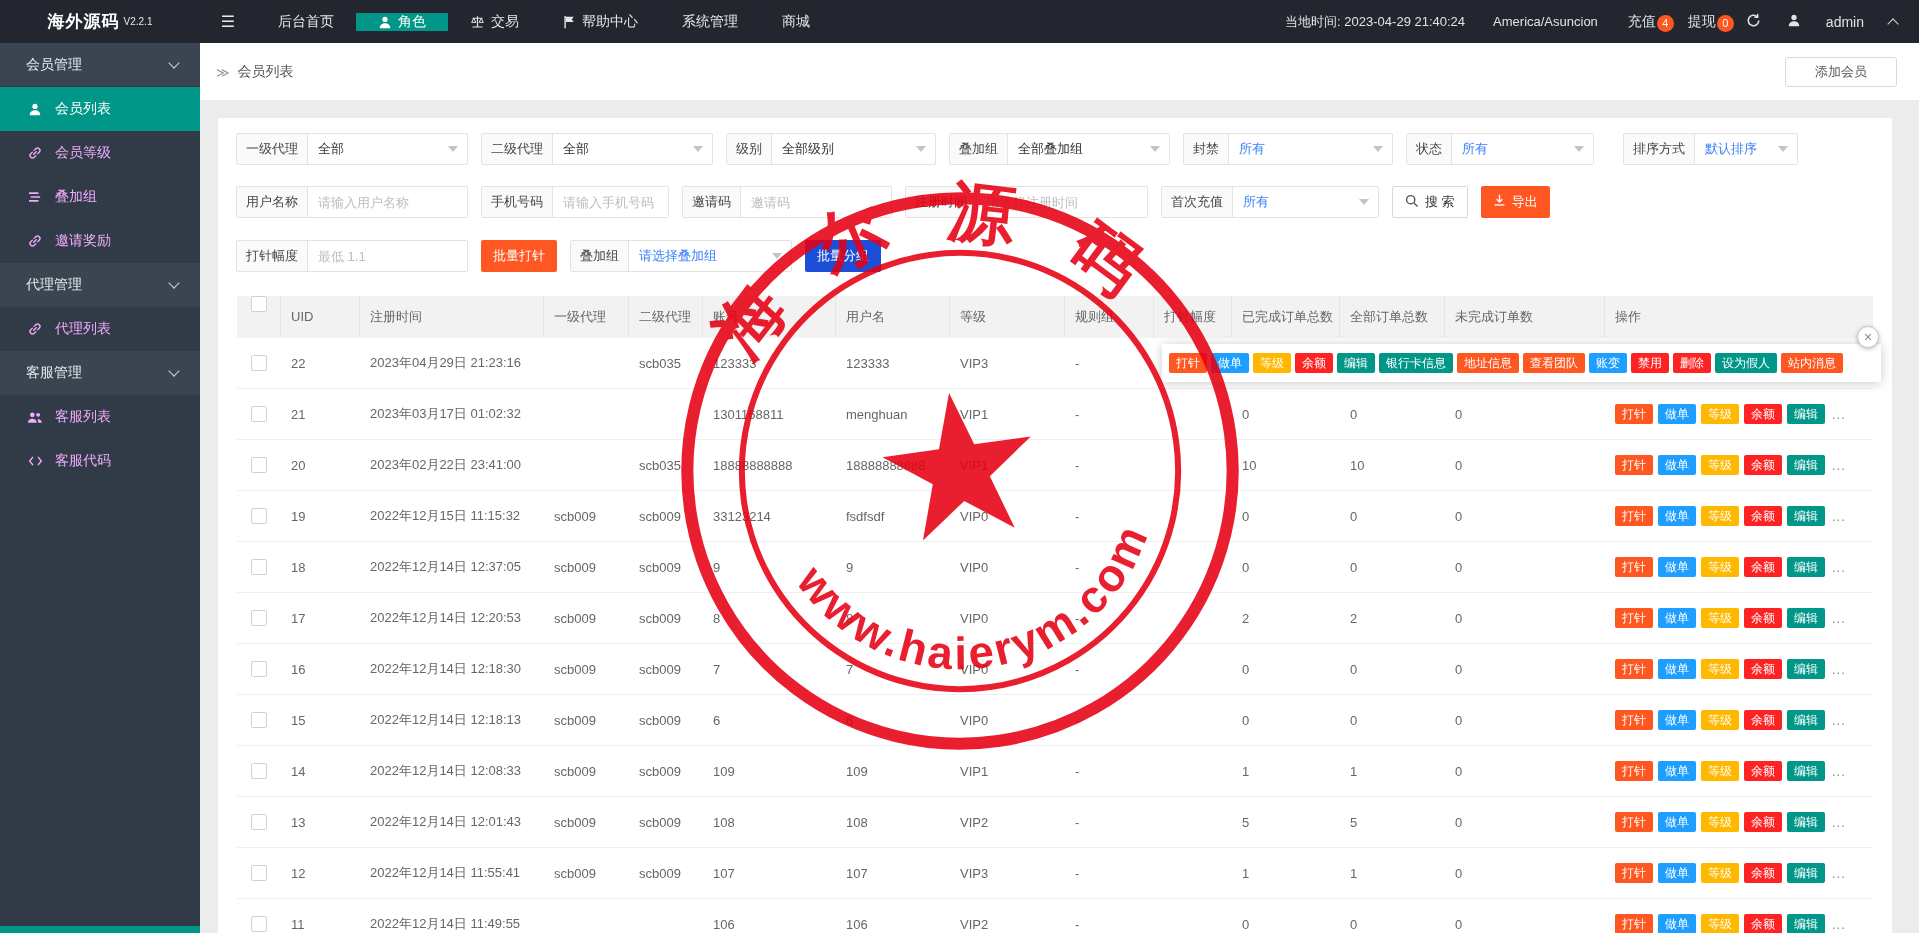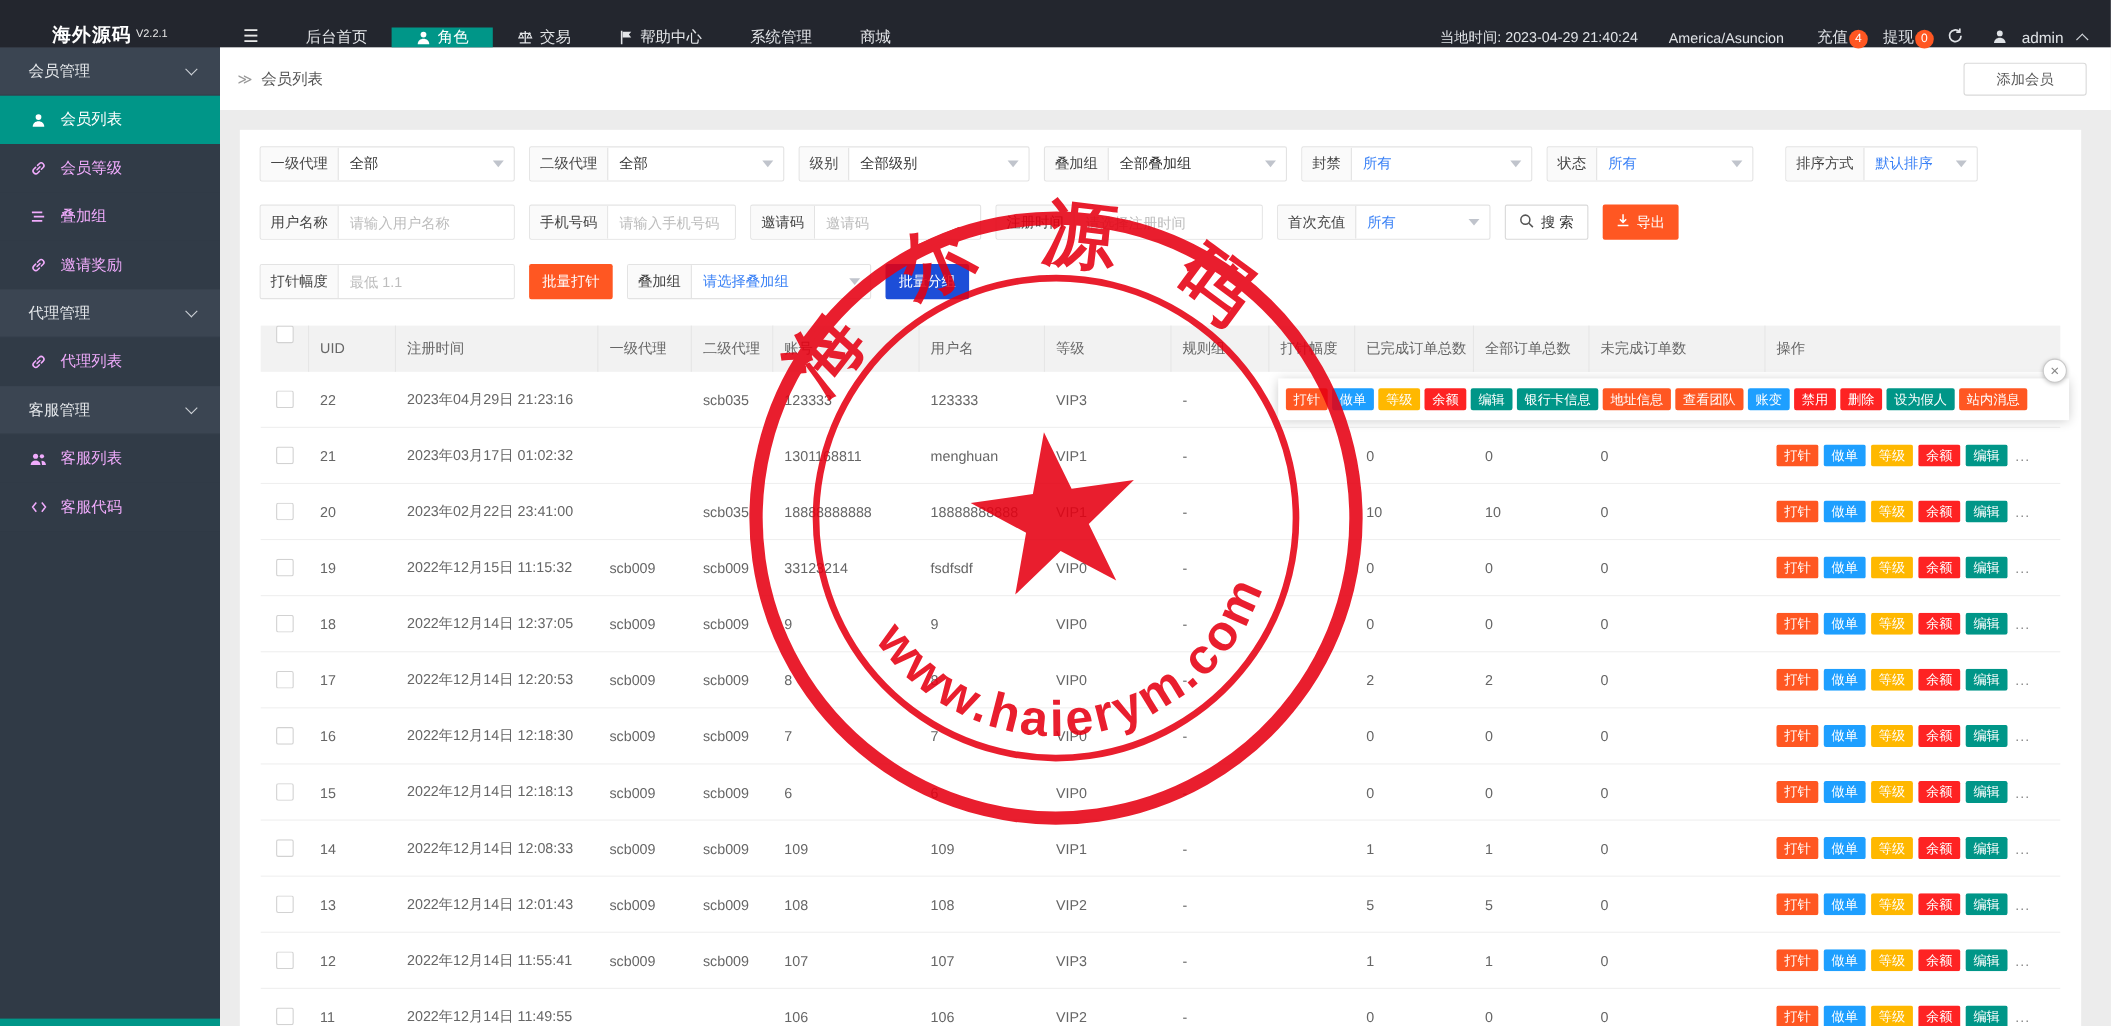--- a/index.html
+++ b/index.html
@@ -1,35 +1,35 @@
 <!DOCTYPE html>
 <html><head>
 <meta charset="utf-8">
 <style>
   *{box-sizing:border-box;margin:0;padding:0}
   html,body{width:1919px;height:933px;overflow:hidden}
   body{font-family:"Liberation Sans","DejaVu Sans",sans-serif;background:#ececec;color:#333;font-size:13px}
   #app{position:relative;width:1919px;height:933px}
 
   
-  .navbar{position:absolute;left:0;top:0;width:1919px;height:43px;background:#23262e;display:flex;align-items:flex-end;z-index:20}
+  .navbar{position:absolute;left:0;top:0;width:1919px;height:43px;background:#23262e;display:flex;align-items:center;z-index:20}
   .logo{width:200px;display:flex;align-items:center;justify-content:center;color:#fff;background:#23262e}
   .logo b{font-size:17px;font-weight:bold;letter-spacing:1px}
   .logo sup{font-size:10px;margin-left:4px;color:#e8e8e8}
   .nav-burger{width:56px;display:flex;align-items:center;justify-content:center;color:#e8e8e8;cursor:pointer;font-size:16px}
   .nav-item{display:flex;align-items:center;gap:6px;padding:0 22px;color:#e4e6e9;font-size:14px;cursor:pointer}
   .nav-item.active{background:#009688;color:#ffffff}
   .nav-ico svg{display:block}
   .nav-right{margin-left:auto;display:flex;align-items:center;color:#dfe2e6;font-size:13px}
   .nav-time{padding:0 14px;white-space:nowrap}
   .nav-tz{padding:0 14px;white-space:nowrap}
   .nav-badge-item{position:relative;padding:0 16px;font-size:14px;cursor:pointer}
   .badge{position:absolute;top:2px;right:-2px;min-width:17px;height:17px;line-height:17px;border-radius:9px;background:#ff5722;color:#fff;font-size:11px;text-align:center;padding:0 3px}
   .nav-refresh{padding:0 14px;cursor:pointer}
-  .nav-user{display:flex;align-items:center;gap:13px;padding:0 22px 0 12px;font-size:14px;cursor:pointer}
+  .nav-user{display:flex;align-items:center;gap:25px;padding:0 22px 0 12px;font-size:14px;cursor:pointer}
   .chev{display:inline-block;width:8px;height:8px;border-right:1.5px solid #cfd3d8;border-bottom:1.5px solid #cfd3d8}
   .chev.up{transform:rotate(-135deg);margin-top:4px}
   .chev.down{transform:rotate(45deg);margin-bottom:3px}
 
   
   .sidebar{position:absolute;left:0;top:43px;width:200px;height:890px;background:#303a46;z-index:15}
   .side-group{height:44px;display:flex;align-items:center;justify-content:space-between;padding:0 22px 0 26px;background:#3b4552;color:#e6e9ec;font-size:14px;cursor:pointer;border-bottom:1px solid #343e4a}
   .side-item{height:44px;display:flex;align-items:center;gap:12px;padding-left:27px;color:#f0abfc;font-size:14px;cursor:pointer;background:#313b47}
   .side-item.active{background:#009688;color:#fff}
   .side-item .ico{width:16px;display:flex;justify-content:center}
@@ -301,21 +301,21 @@
         <input placeholder="请输入手机号码" style="">
       </div>
       <div class="fbox" style="width:210px">
         <span class="flabel">邀请码</span>
         <input placeholder="邀请码" style="">
       </div>
       <div class="fbox" style="width:243px">
         <span class="flabel">注册时间</span>
         <input placeholder="请选择注册时间" style="">
       </div>
-      <div class="fbox" style="width:194px">
+      <div class="fbox" style="width:218px">
         <span class="flabel">首次充值</span>
         <span class="fvalue ph">所有</span>
         <i class="fcaret"></i>
       </div>
       <button class="btn btn-search">
         <span>
           <svg width="14" height="14" viewBox="0 0 16 16">
               <circle cx="6.5" cy="6.5" r="4.7" stroke="#555" stroke-width="1.6" fill="none"></circle>
               <path d="M10.2 10.2 L14.3 14.3" stroke="#555" stroke-width="1.6"></path>
             </svg>

